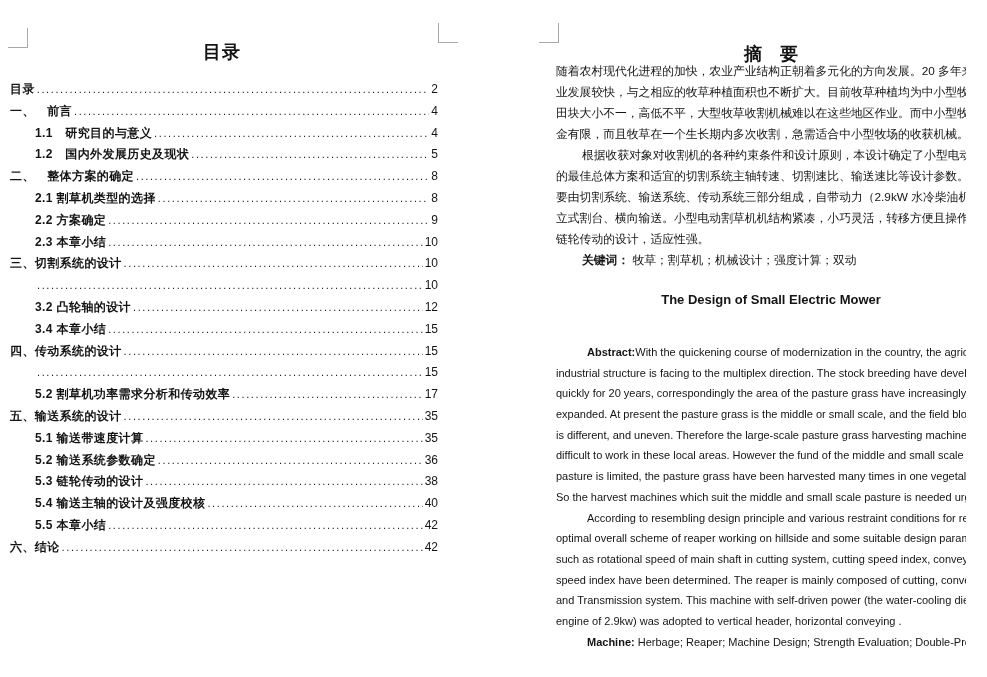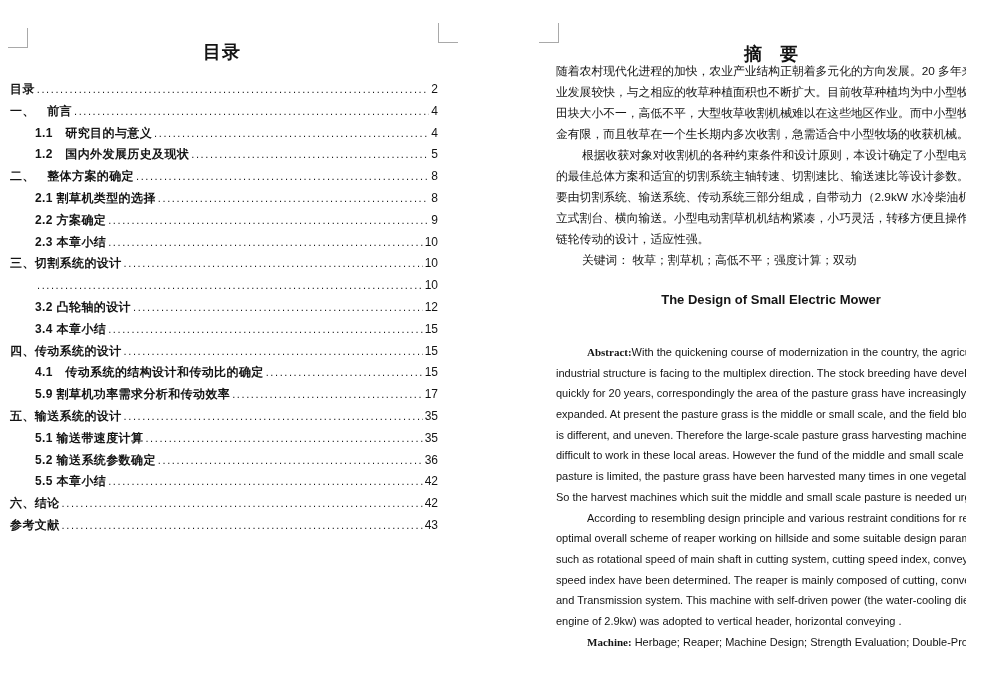--- a/index.html
+++ b/index.html
@@ -43,29 +43,29 @@
   .toc-page{flex:0 0 auto;font-size:12px;}
 
   
   .abs-title{
     position:absolute;top:42px;left:74px;width:430px;
     text-align:center;font-size:18px;font-weight:bold;
   }
   .zh-block{position:absolute;top:61px;left:74px;width:520px;}
   .zh-line{height:21px;line-height:21px;font-size:11.8px;white-space:pre;width:520px;}
   .zh-line.indent{padding-left:26px;}
-  .zh-line b{font-weight:normal;}
+  .zh-line b{font-weight:bold;}
   .en-title{
     position:absolute;top:292px;left:74px;width:430px;
     text-align:center;font-size:13px;font-weight:bold;
   }
   .en-block{position:absolute;top:342px;left:74px;width:520px;}
   .en-line{height:20.7px;line-height:20.7px;font-size:11px;white-space:pre;width:520px;}
   .en-line.indent{padding-left:31px;}
-  .en-line b{font-weight:bold;font-family:Liberation Serif, serif;}
+  .en-line b{font-weight:bold;}
 </style>
 </head>
 <body>
 
 <div class="screen" style="color: rgb(20, 20, 20);">
 
   <div class="page page-left">
     <div class="crop open-left lp-tl"></div>
     <div class="crop open-right lp-tr"></div>
 
@@ -131,58 +131,62 @@
           <span class="toc-label">3.4 本章小结</span>
           <span class="toc-dots"></span>
           <span class="toc-page">15</span>
         </div>
         <div class="toc-row">
           <span class="toc-label">四、传动系统的设计</span>
           <span class="toc-dots"></span>
           <span class="toc-page">15</span>
         </div>
         <div class="toc-row lvl1">
-          <span class="toc-label">4.1　传动系统的结构设计和传动比的确定</span>
           <span class="toc-dots"></span>
           <span class="toc-page">15</span>
         </div>
         <div class="toc-row lvl1">
-          <span class="toc-label">5.9 割草机功率需求分析和传动效率</span>
+          <span class="toc-label">5.2 割草机功率需求分析和传动效率</span>
           <span class="toc-dots"></span>
           <span class="toc-page">17</span>
         </div>
         <div class="toc-row">
           <span class="toc-label">五、输送系统的设计</span>
           <span class="toc-dots"></span>
           <span class="toc-page">35</span>
         </div>
         <div class="toc-row lvl1">
           <span class="toc-label">5.1 输送带速度计算</span>
           <span class="toc-dots"></span>
           <span class="toc-page">35</span>
         </div>
         <div class="toc-row lvl1">
           <span class="toc-label">5.2 输送系统参数确定</span>
           <span class="toc-dots"></span>
           <span class="toc-page">36</span>
         </div>
         <div class="toc-row lvl1">
+          <span class="toc-label">5.3 链轮传动的设计</span>
+          <span class="toc-dots"></span>
+          <span class="toc-page">38</span>
+        </div>
+        <div class="toc-row lvl1">
+          <span class="toc-label">5.4 输送主轴的设计及强度校核</span>
+          <span class="toc-dots"></span>
+          <span class="toc-page">40</span>
+        </div>
+        <div class="toc-row lvl1">
           <span class="toc-label">5.5 本章小结</span>
           <span class="toc-dots"></span>
           <span class="toc-page">42</span>
         </div>
         <div class="toc-row">
           <span class="toc-label">六、结论</span>
           <span class="toc-dots"></span>
           <span class="toc-page">42</span>
-        </div>
-        <div class="toc-row">
-          <span class="toc-label">参考文献</span>
-          <span class="toc-dots"></span>
-          <span class="toc-page">43</span>
         </div>
       </div>
   </div>
 
   <div class="page-gap" style="background: rgb(217, 232, 236);"></div>
 
   <div class="page page-right">
     <div class="crop open-left rp-tl"></div>
 
     <div class="abs-title">摘　要</div>
@@ -191,21 +195,21 @@
 
     <div class="zh-line"><b></b><span>随着农村现代化进程的加快，农业产业结构正朝着多元化的方向发展。20 多年来畜牧</span></div>
         <div class="zh-line"><b></b><span>业发展较快，与之相应的牧草种植面积也不断扩大。目前牧草种植均为中小型牧场，</span></div>
         <div class="zh-line"><b></b><span>田块大小不一，高低不平，大型牧草收割机械难以在这些地区作业。而中小型牧场资</span></div>
         <div class="zh-line"><b></b><span>金有限，而且牧草在一个生长期内多次收割，急需适合中小型牧场的收获机械。</span></div>
         <div class="zh-line indent"><b></b><span>根据收获对象对收割机的各种约束条件和设计原则，本设计确定了小型电动割草</span></div>
         <div class="zh-line"><b></b><span>的最佳总体方案和适宜的切割系统主轴转速、切割速比、输送速比等设计参数。该机主</span></div>
         <div class="zh-line"><b></b><span>要由切割系统、输送系统、传动系统三部分组成，自带动力（2.9kW 水冷柴油机）采</span></div>
         <div class="zh-line"><b></b><span>立式割台、横向输送。小型电动割草机机结构紧凑，小巧灵活，转移方便且操作简单</span></div>
         <div class="zh-line"><b></b><span>链轮传动的设计，适应性强。</span></div>
-        <div class="zh-line indent"><b>关键词：</b><span> 牧草；割草机；高低不平；强度计算；双动</span></div>
+        <div class="zh-line indent"><b>关键词：</b><span> 牧草；割草机；机械设计；强度计算；双动</span></div>
       </div>
 
     <div class="en-title">The Design of Small Electric Mower</div>
 
     <div class="en-block">
 
     <div class="en-line indent"><b>Abstract:</b><span>With the quickening course of modernization in the country, the agricultural</span></div>
         <div class="en-line"><b></b><span>industrial structure is facing to the multiplex direction. The stock breeding have developed</span></div>
         <div class="en-line"><b></b><span>quickly for 20 years, correspondingly the area of the pasture grass have increasingly</span></div>
         <div class="en-line"><b></b><span>expanded. At present the pasture grass is the middle or small scale, and the field block size</span></div>

